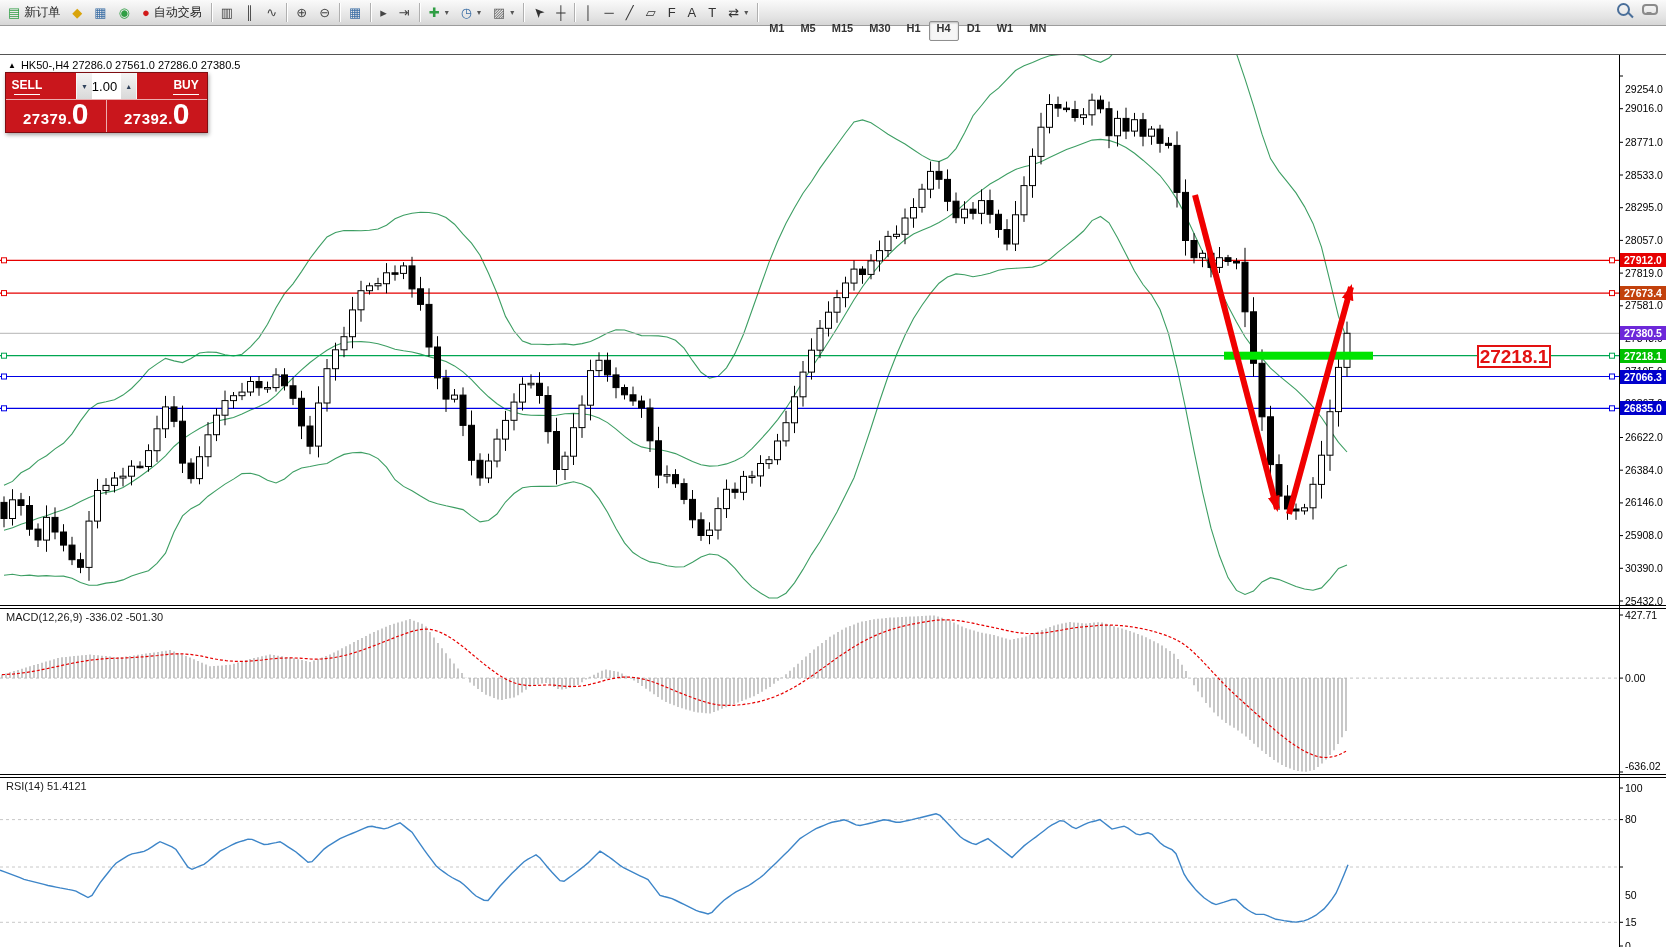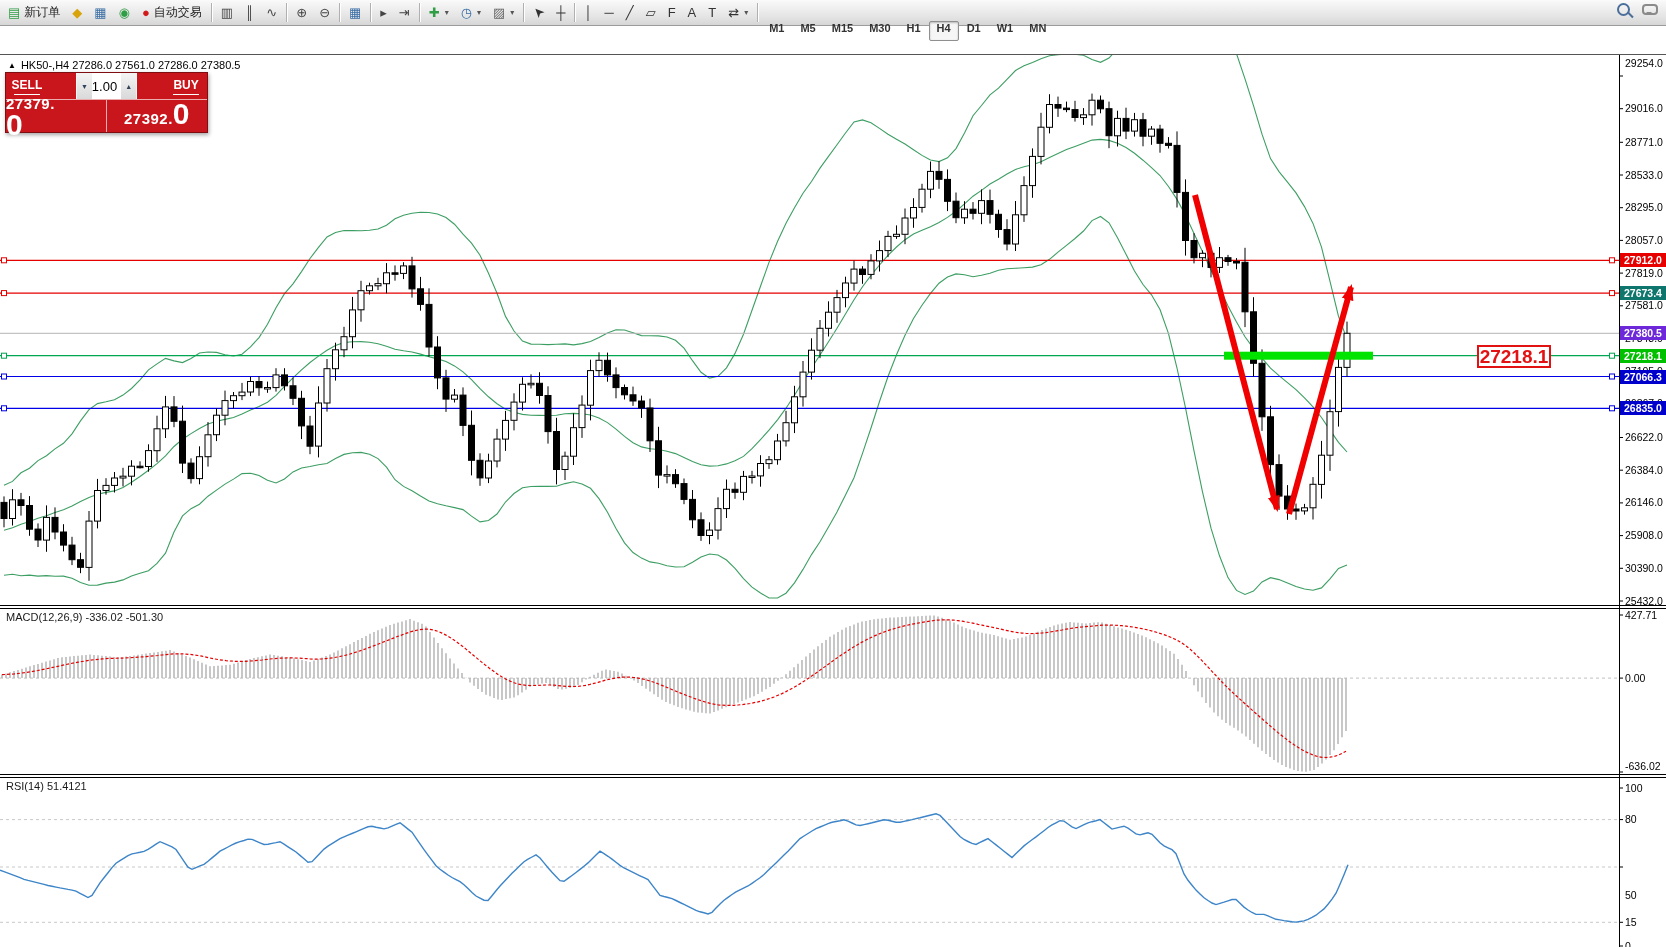--- a/index.html
+++ b/index.html
@@ -44,21 +44,21 @@
   #trade-panel { position:absolute; left:5px; top:45px; width:203px; height:61px; z-index:10;
     background:#c9161c; border:1px solid #7e0e12; box-shadow:1px 2px 4px rgba(0,0,0,.35); color:#fff; }
   #tp-top { display:flex; height:27px; border-bottom:1px solid rgba(255,255,255,.65);gap:28px; }
   .tp-side { width:64px; display:flex; flex-direction:column; align-items:center; justify-content:center; font-size:12px; font-weight:bold; }
   .tp-side .ul { width:26px; height:1px; background:#fff; margin-top:2px; }
   #tp-spin { width:75px; display:flex; align-items:stretch; background:#e9e9e9; border-left:1px solid rgba(255,255,255,.65); border-right:1px solid rgba(255,255,255,.65); }
   .spin-btn { width:15px; display:flex; align-items:center; justify-content:center; font-size:7px; color:#30425c; background:linear-gradient(#f4f4f4,#d9d9d9); }
   #vol-box { flex:1; background:#fff; color:#000; font-size:13px; display:flex; align-items:center; justify-content:flex-end; padding-right:4px; }
   #tp-bottom { display:flex; height:32px; }
   .tp-price { width:101px; display:flex; align-items:baseline; justify-content:center; padding-top:1px; }
-  .tp-price:first-child { border-right:1px solid rgba(255,255,255,.65);flex-direction:column; }
+  .tp-price:first-child { border-right:1px solid rgba(255,255,255,.65); }
   .p-small { font-size:15px; font-weight:bold; letter-spacing:.5px; }
   .p-big { font-size:30px; font-weight:bold; line-height:26px; }
 
   
   #support-price-label { position:absolute; left:1477px; top:318px; width:74px; height:23px; z-index:6;
     background:#fff; border:2px solid #e31212; color:#e31212; font-size:19px; font-weight:bold;
     line-height:19px; text-align:center; }
   #pivot-note { position:absolute; left:1410px; top:362px; z-index:6; font-size:30px; font-weight:bold;
     color:#00dd00; text-shadow:2.5px 2.5px 0 #000; letter-spacing:3px; white-space:nowrap; }
 </style>
@@ -950,39 +950,39 @@
         <line x1="915" y1="928" x2="915" y2="932" stroke="#000"></line>
         <line x1="978" y1="928" x2="978" y2="932" stroke="#000"></line>
         <line x1="1038" y1="928" x2="1038" y2="932" stroke="#000"></line>
         <line x1="1098" y1="928" x2="1098" y2="932" stroke="#000"></line>
         <line x1="1173" y1="928" x2="1173" y2="932" stroke="#000"></line>
         <line x1="1231" y1="928" x2="1231" y2="932" stroke="#000"></line>
         <line x1="1291" y1="928" x2="1291" y2="932" stroke="#000"></line>
         <line x1="1347" y1="928" x2="1347" y2="932" stroke="#000"></line>
       </svg>
     <div id="overlay">
-        <span class="price-tick" style="top: 30px;">29254.0</span>
+        <span class="price-tick" style="top: 56px;">29254.0</span>
         <span class="price-tick" style="top: 75.1923px;">29016.0</span>
         <span class="price-tick" style="top: 108.846px;">28771.0</span>
         <span class="price-tick" style="top: 141.538px;">28533.0</span>
         <span class="price-tick" style="top: 174.231px;">28295.0</span>
         <span class="price-tick" style="top: 206.923px;">28057.0</span>
         <span class="price-tick" style="top: 239.615px;">27819.0</span>
         <span class="price-tick" style="top: 272.308px;">27581.0</span>
         <span class="price-tick" style="top: 305px;">27343.0</span>
         <span class="price-tick" style="top: 337.692px;">27105.0</span>
         <span class="price-tick" style="top: 370.385px;">26867.0</span>
         <span class="price-tick" style="top: 404.038px;">26622.0</span>
         <span class="price-tick" style="top: 436.731px;">26384.0</span>
         <span class="price-tick" style="top: 469.423px;">26146.0</span>
         <span class="price-tick" style="top: 502.115px;">25908.0</span>
         <span class="price-tick" style="top: 534.808px;">30390.0</span>
         <span class="price-tick" style="top: 567.5px;">25432.0</span>
         <span class="axis-box" style="top: 226.341px; background: rgb(230, 0, 0);">27912.0</span>
-        <span class="axis-box" style="top: 259.115px; background: #0f766e;">27673.4</span>
+        <span class="axis-box" style="top: 259.115px; background: #c2410c;">27673.4</span>
         <span class="axis-box" style="top: 299.349px; background: #6d28d9;">27380.5</span>
         <span class="axis-box" style="top: 321.657px; background: rgb(0, 192, 0);">27218.1</span>
         <span class="axis-box" style="top: 342.508px; background: rgb(0, 0, 204);">27066.3</span>
         <span class="axis-box" style="top: 374.28px; background: rgb(0, 0, 204);">26835.0</span>
         <span class="ind-tick" style="top: 581.5px;">427.71</span>
         <span class="ind-tick" style="top: 644.627px;">0.00</span>
         <span class="ind-tick" style="top: 732.5px;">-636.02</span>
         <span class="ind-tick" style="top: 754.5px;">100</span>
         <span class="ind-tick" style="top: 786.1px;">80</span>
         <span class="ind-tick" style="top: 862px;">50</span>

